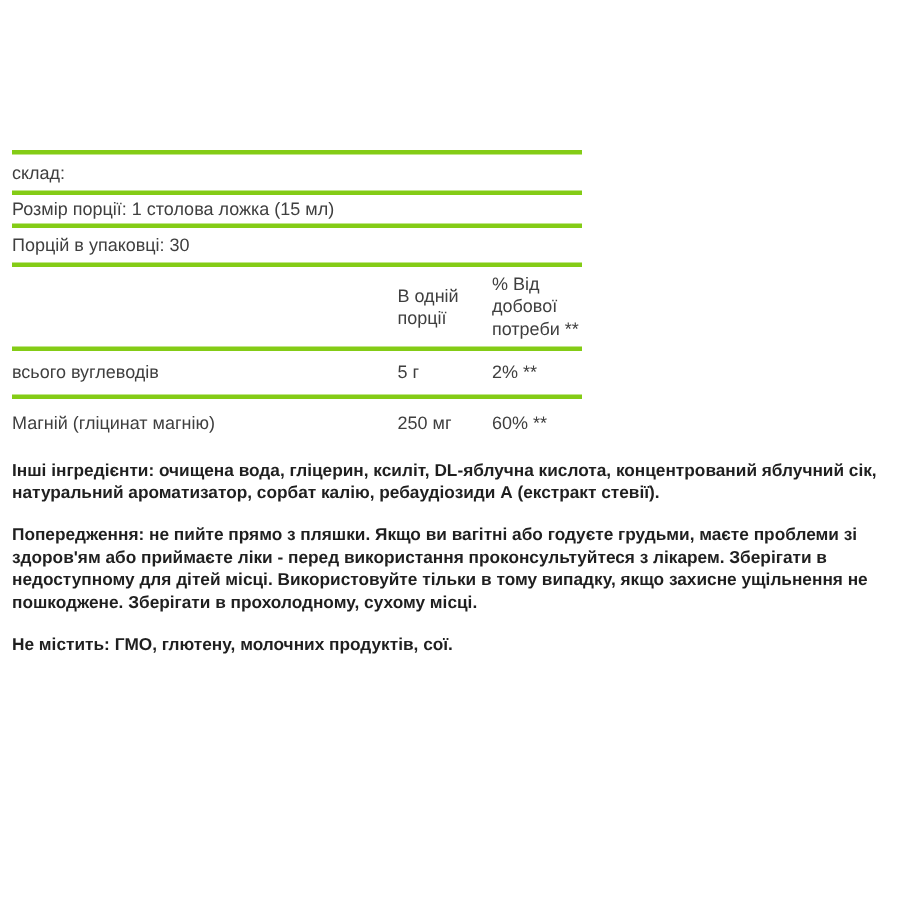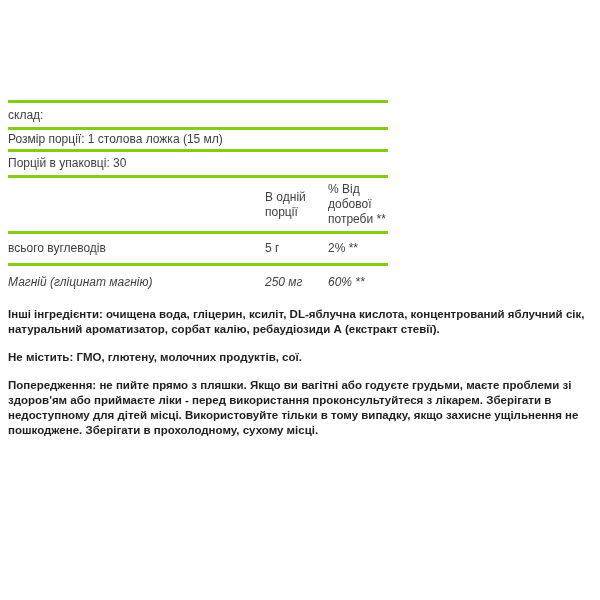--- a/index.html
+++ b/index.html
@@ -18,21 +18,21 @@
     display: flex; align-items: center;
     border-top: 3px solid #84cc16;
     box-sizing: border-box;
   }
   .r-sklad   { min-height: 27px; }
   .r-serving { min-height: 22px; }
   .r-count   { min-height: 26px; }
   .r-header  { min-height: 56px; }
   .r-cal     { min-height: 48px; }
   .r-carb    { min-height: 32px; }
-  .r-mag     { min-height: 36px; font-style: italic; }
+  .r-mag     { min-height: 36px; }
   .c1 { flex: 1 1 auto; padding-right: 6px; }
   .c2 { width: 63px; flex: 0 0 63px; }
   .c3 { width: 60px; flex: 0 0 60px; }
   .footnotes {
     border-top: 1px solid #e4e4e4;
     border-bottom: 1px solid #e4e4e4;
     padding: 9px 0 6px 0;
     box-sizing: border-box;
     min-height: 48px;
   }
@@ -86,17 +86,17 @@
       <span class="c1">Магній (гліцинат магнію)</span>
       <span class="c2">250 мг</span>
       <span class="c3">60% **</span>
     </div>
 
 
   </div>
 
   <div class="details">
     <p>Інші інгредієнти: очищена вода, гліцерин, ксиліт, DL-яблучна кислота, концентрований яблучний сік, натуральний ароматизатор, сорбат калію, ребаудіозиди А (екстракт стевії).</p>
+    <p>Попередження: не пийте прямо з пляшки. Якщо ви вагітні або годуєте грудьми, маєте проблеми зі здоров'ям або приймаєте ліки - перед використання проконсультуйтеся з лікарем. Зберігати в недоступному для дітей місці. Використовуйте тільки в тому випадку, якщо захисне ущільнення не пошкоджене. Зберігати в прохолодному, сухому місці.</p>
     <p>Не містить: ГМО, глютену, молочних продуктів, сої.</p>
-    <p>Попередження: не пийте прямо з пляшки. Якщо ви вагітні або годуєте грудьми, маєте проблеми зі здоров'ям або приймаєте ліки - перед використання проконсультуйтеся з лікарем. Зберігати в недоступному для дітей місці. Використовуйте тільки в тому випадку, якщо захисне ущільнення не пошкоджене. Зберігати в прохолодному, сухому місці.</p>
   </div>
 
 </div>
 
 </body></html>

